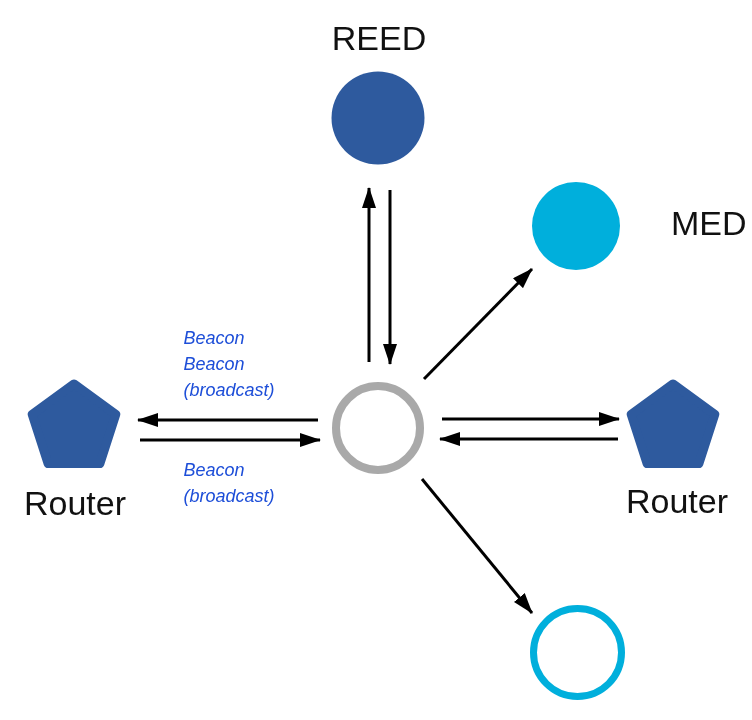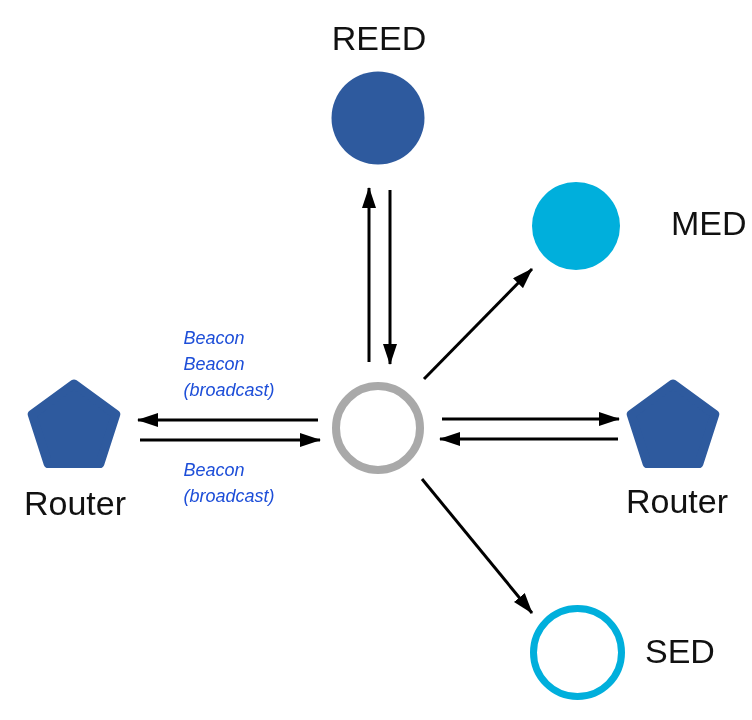--- a/index.html
+++ b/index.html
@@ -84,21 +84,20 @@
   </svg>
 
   <div class="node-label centered" style="left:379px; top:20px;">REED</div>
 
   <div class="node-label" style="left:671px; top:205px;">MED</div>
 
   <div class="node-label centered" style="left:75px; top:485px;">Router</div>
 
   <div class="node-label centered" style="left:677px; top:483px;">Router</div>
 
-  <div class="node-label" style="left:645px; top:633px;">SED</div>
 
   <div class="edge-label" style="left:229px; top:325px;">
     <div>Beacon</div>
     <div>Beacon</div>
     <div>(broadcast)</div>
   </div>
 
   <div class="edge-label" style="left:229px; top:457px;">
     <div>Beacon</div>
     <div>(broadcast)</div>

